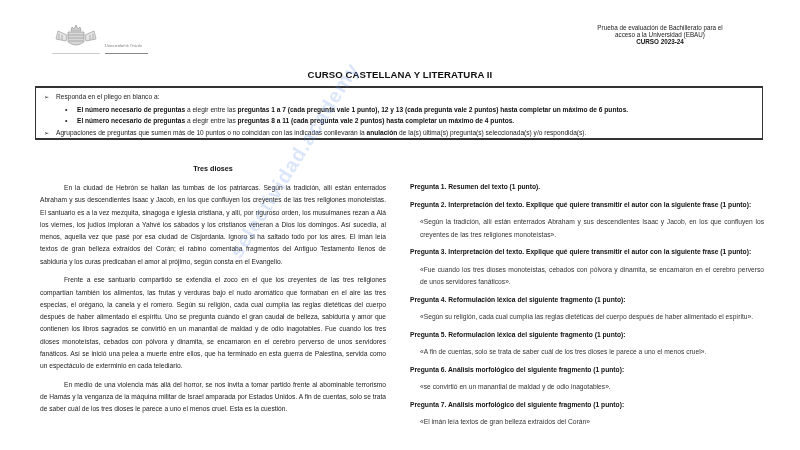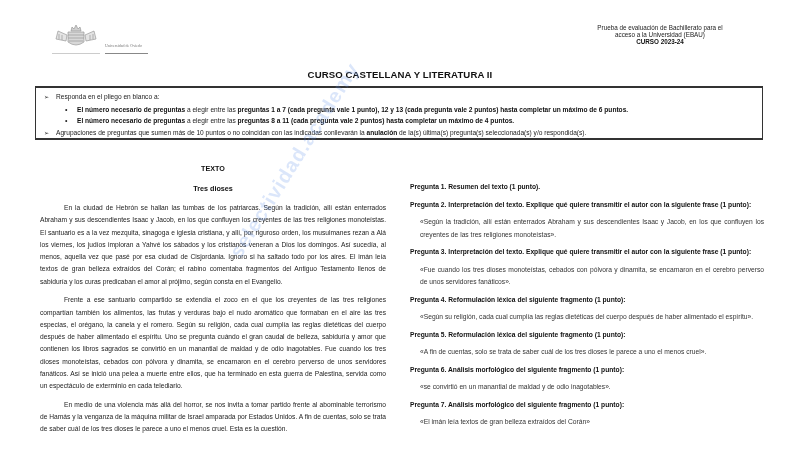--- a/index.html
+++ b/index.html
@@ -80,21 +80,20 @@
   </div>
   <div class="instr-row sub">
     <span class="mark">•</span><span class="b">El número necesario de preguntas</span><span> a elegir entre las </span><span class="b">preguntas 8 a 11 (cada pregunta vale 2 puntos) hasta completar un máximo de 4 puntos.</span>
   </div>
   <div class="instr-row">
     <span class="mark">➢</span><span>Agrupaciones de preguntas que sumen más de 10 puntos o no coincidan con las indicadas conllevarán la </span><span class="b">anulación</span><span> de la(s) última(s) pregunta(s) seleccionada(s) y/o respondida(s).</span>
   </div>
 </div>
 
 <div class="left-col">
-  <div class="sec-title">TEXTO</div>
   <div class="text-title">Tres dioses</div>
   <p>En la ciudad de Hebrón se hallan las tumbas de los patriarcas. Según la tradición, allí están enterrados Abraham y sus descendientes Isaac y Jacob, en los que confluyen los creyentes de las tres religiones monoteístas. El santuario es a la vez mezquita, sinagoga e iglesia cristiana, y allí, por riguroso orden, los musulmanes rezan a Alá los viernes, los judíos imploran a Yahvé los sábados y los cristianos veneran a Dios los domingos. Así sucedía, al menos, aquella vez que pasé por esa ciudad de Cisjordania. Ignoro si ha saltado todo por los aires. El imán leía textos de gran belleza extraídos del Corán; el rabino comentaba fragmentos del Antiguo Testamento llenos de sabiduría y los curas predicaban el amor al prójimo, según consta en el Evangelio.</p>
   <p>Frente a ese santuario compartido se extendía el zoco en el que los creyentes de las tres religiones compartían también los alimentos, las frutas y verduras bajo el nudo aromático que formaban en el aire las tres especias, el orégano, la canela y el romero. Según su religión, cada cual cumplía las reglas dietéticas del cuerpo después de haber alimentado el espíritu. Uno se pregunta cuándo el gran caudal de belleza, sabiduría y amor que contienen los libros sagrados se convirtió en un manantial de maldad y de odio inagotables. Fue cuando los tres dioses monoteístas, cebados con pólvora y dinamita, se encarnaron en el cerebro perverso de unos servidores fanáticos. Así se inició una pelea a muerte entre ellos, que ha terminado en esta guerra de Palestina, servida como un espectáculo de exterminio en cada telediario.</p>
   <p>En medio de una violencia más allá del horror, se nos invita a tomar partido frente al abominable terrorismo de Hamás y la venganza de la máquina militar de Israel amparada por Estados Unidos. A fin de cuentas, solo se trata de saber cuál de los tres dioses le parece a uno el menos cruel. Esta es la cuestión.</p>
 </div>
 
 <div class="right-col">
   <div class="q-head">Pregunta 1. Resumen del texto (1 punto).</div>
   <div class="q-head">Pregunta 2. Interpretación del texto. Explique qué quiere transmitir el autor con la siguiente frase (1 punto):</div>
   <div class="q-quote">«Según la tradición, allí están enterrados Abraham y sus descendientes Isaac y Jacob, en los que confluyen los creyentes de las tres religiones monoteístas».</div>

